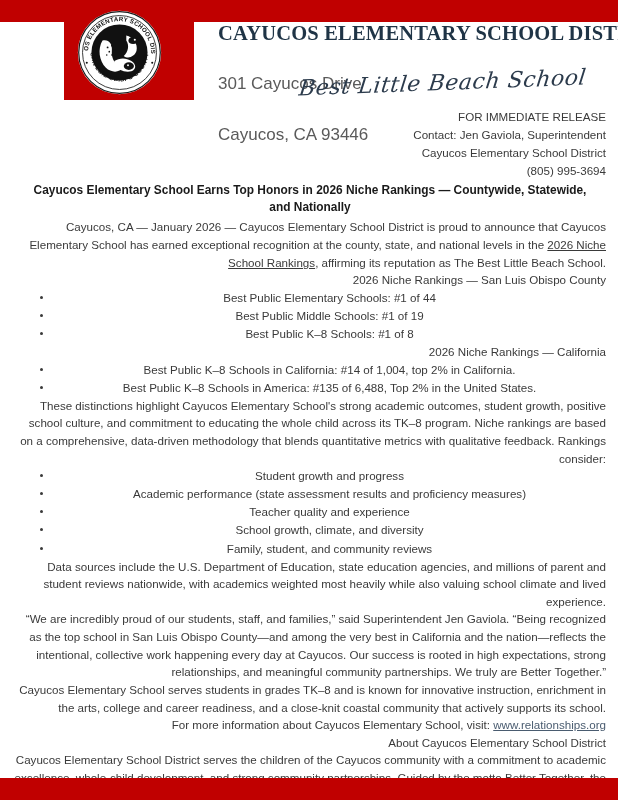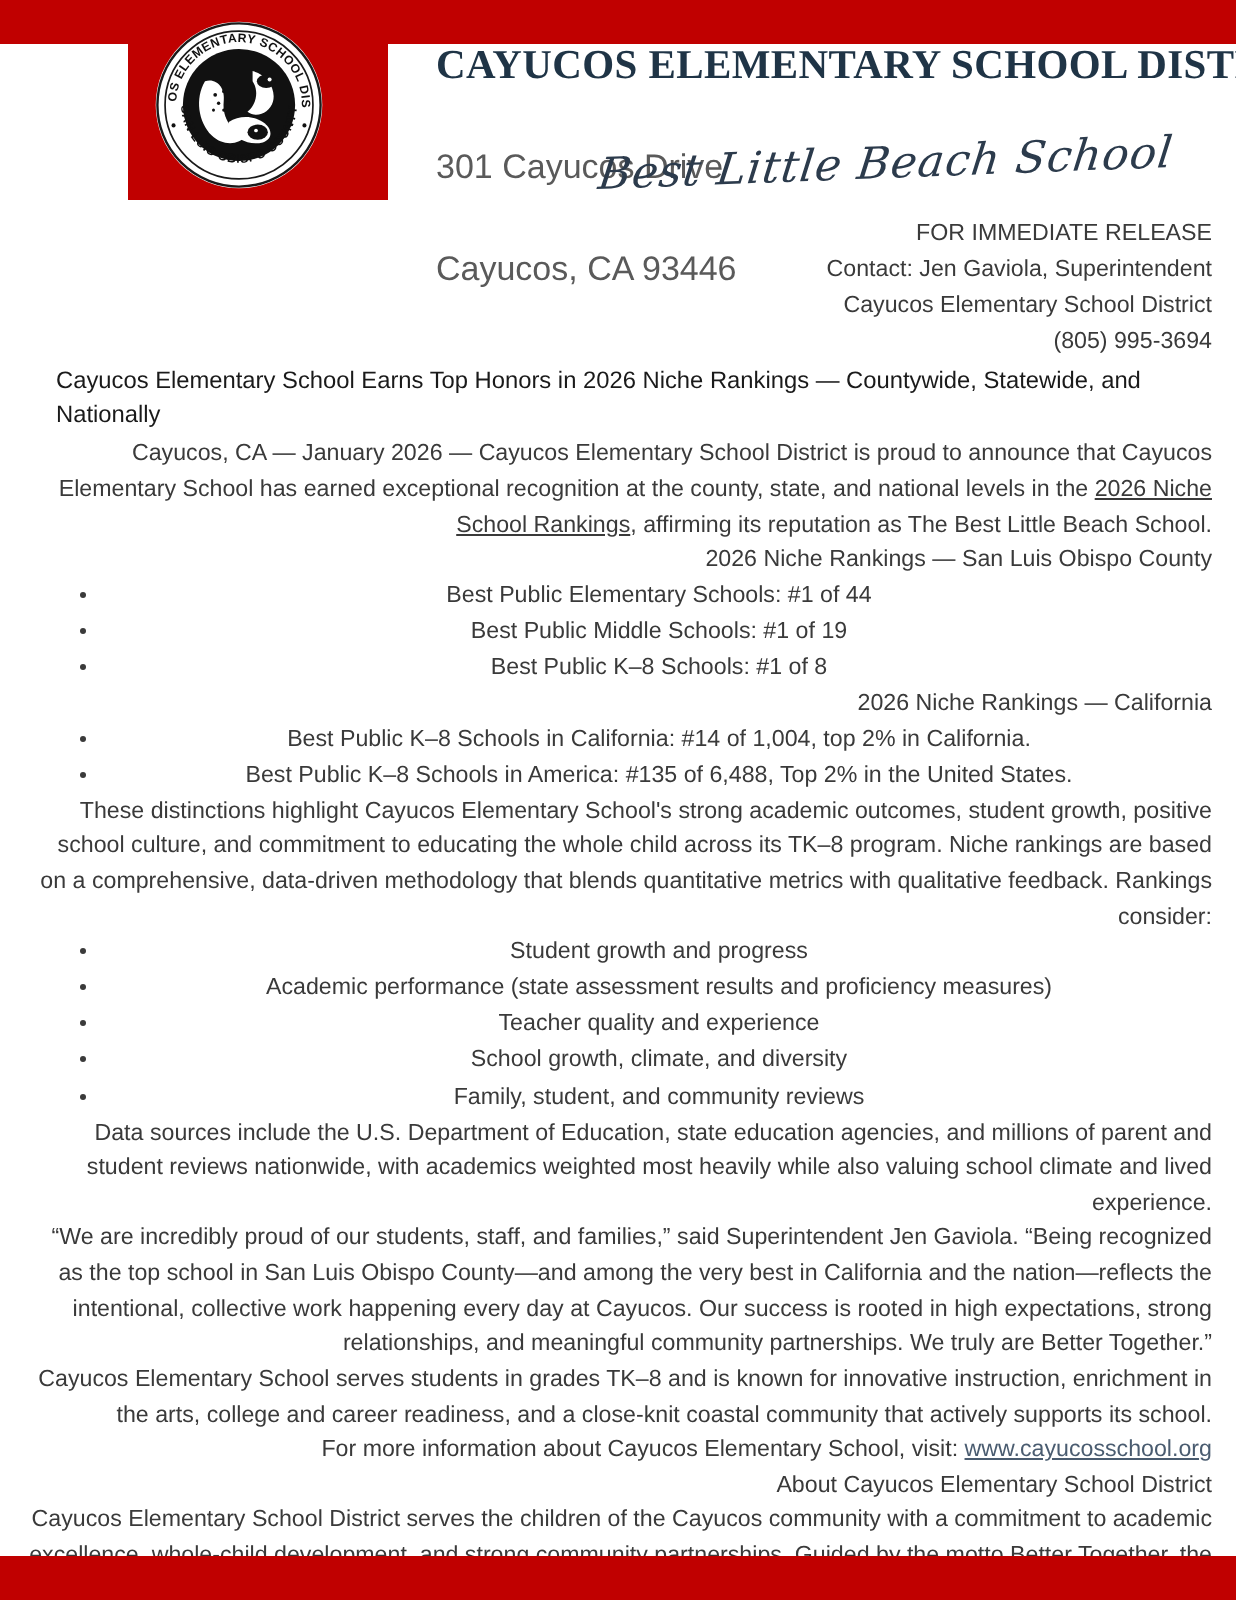--- a/index.html
+++ b/index.html
@@ -80,23 +80,23 @@
   .para, .subhead, .meta-line {
     font-size: 11.6px;
     line-height: 1.52;
     color: #3a3a3a;
     margin: 0;
     text-align: right;
   }
   .meta-line { line-height: 1.55; }
   .headline {
     font-size: 11.9px;
-    font-weight: normal;
+    font-weight: bold;
     color: #1a1a1a;
-    text-align: left;
+    text-align: center;
     line-height: 1.45;
     margin: 2px 14px 2px 14px;
   }
   ul.bullets {
     margin: 0;
     padding: 0 0 0 26px;
     list-style: none;
     text-align: center;
   }
   ul.bullets li {
@@ -221,20 +221,20 @@
     <li>School growth, climate, and diversity</li>
     <li>Family, student, and community reviews</li>
   </ul>
 
   <p class="para">Data sources include the U.S. Department of Education, state education agencies, and millions of parent and student reviews nationwide, with academics weighted most heavily while also valuing school climate and lived experience.</p>
 
   <p class="para">“We are incredibly proud of our students, staff, and families,” said Superintendent Jen Gaviola. “Being recognized as the top school in San Luis Obispo County—and among the very best in California and the nation—reflects the intentional, collective work happening every day at Cayucos. Our success is rooted in high expectations, strong relationships, and meaningful community partnerships. We truly are Better Together.”</p>
 
   <p class="para">Cayucos Elementary School serves students in grades TK–8 and is known for innovative instruction, enrichment in the arts, college and career readiness, and a close-knit coastal community that actively supports its school.</p>
 
-  <p class="para"><span>For more information about Cayucos Elementary School, visit: </span><a class="web-link" href="#">www.cayucosschool.org</a></p>
+  <p class="para"><span>For more information about Cayucos Elementary School, visit: </span><a class="web-link" href="#">www.relationships.org</a></p>
 
   <div class="subhead">About Cayucos Elementary School District</div>
   <p class="para">Cayucos Elementary School District serves the children of the Cayucos community with a commitment to academic excellence, whole-child development, and strong community partnerships. Guided by the motto Better Together, the district strives to ensure every student is inspired and nurtured while fostering a life long love of learning.</p>
 
 </div>
 
 <div class="footer-band"></div>
 
 </body></html>

